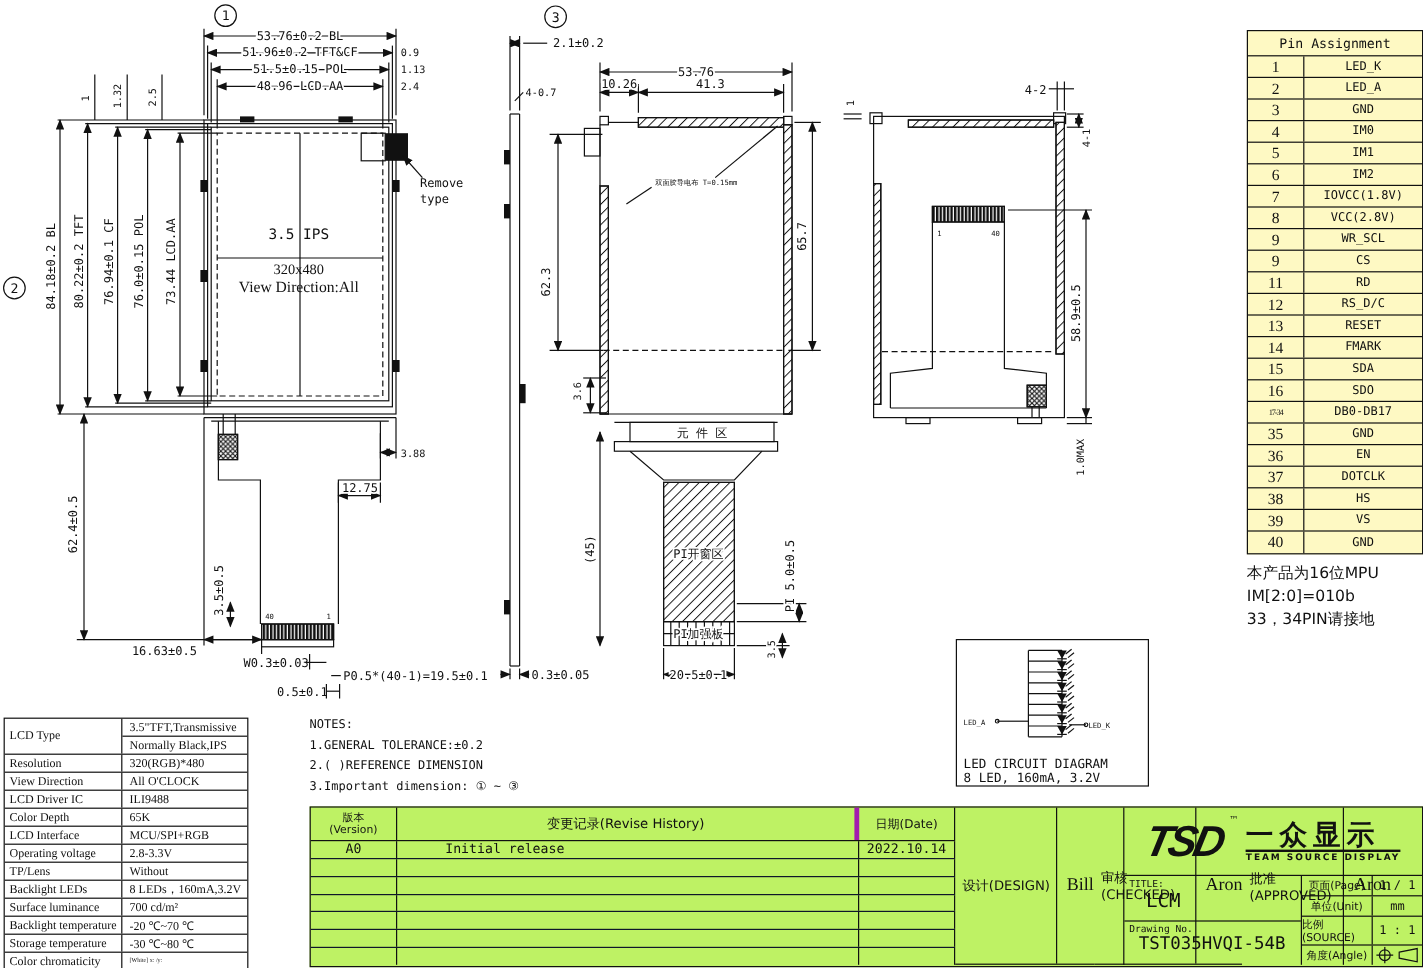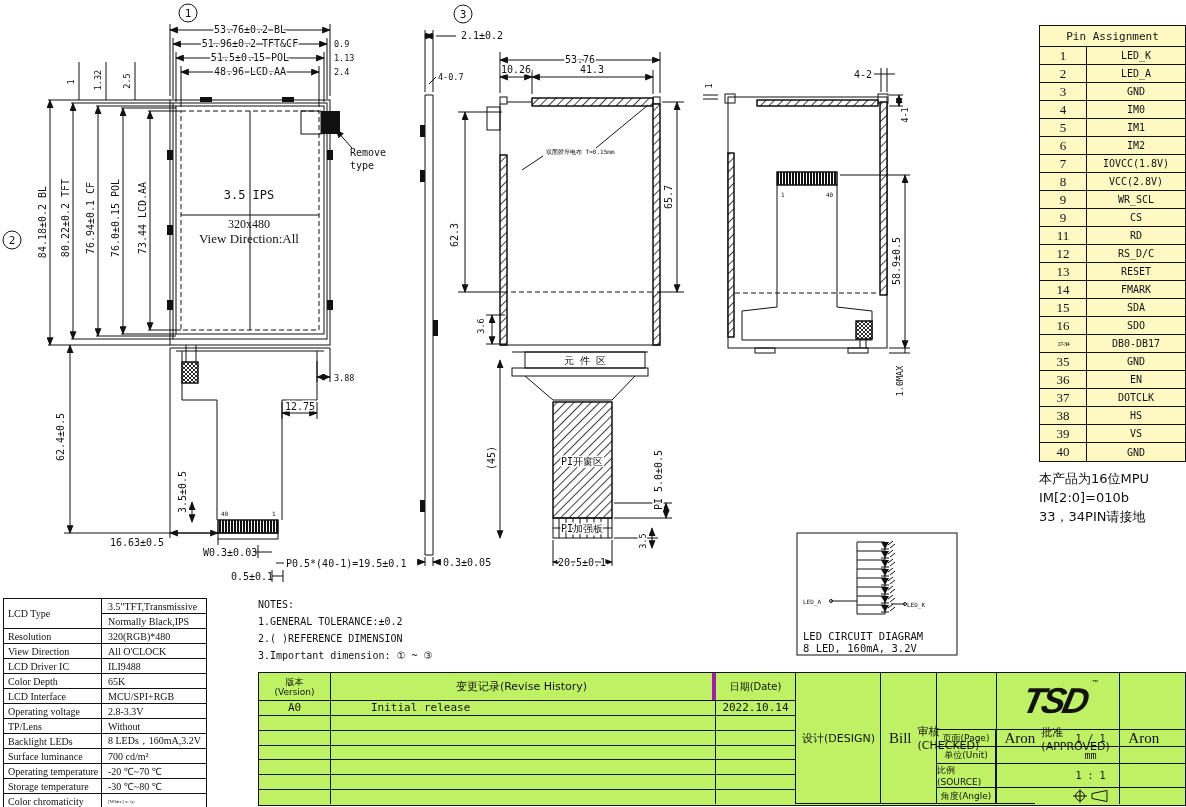--- a/index.html
+++ b/index.html
@@ -560,21 +560,21 @@
     </div>
       <div class="srow">
       <div class="slabel">Backlight LEDs</div>
       <div class="sval">8 LEDs，160mA,3.2V</div>
     </div>
       <div class="srow">
       <div class="slabel">Surface luminance</div>
       <div class="sval">700 cd/m²</div>
     </div>
       <div class="srow">
-      <div class="slabel">Operating temperature</div>
+      <div class="slabel">Backlight temperature</div>
       <div class="sval">-20 ℃~70 ℃</div>
     </div>
       <div class="srow">
       <div class="slabel">Storage temperature</div>
       <div class="sval">-30 ℃~80 ℃</div>
     </div>
       <div class="srow">
       <div class="slabel">Color chromaticity</div>
       <div class="sval">[White] x:  /y:</div>
     </div>
@@ -649,22 +649,36 @@
     <div class="arow">
       <div class="alabel">批准(APPROVED)</div>
       <div class="aval">Aron</div>
     </div>
   </div>
 
   <div class="tb">
     <div class="tblogo">
       <span class="tsd">TSD</span>
       <span class="tm">™</span>
+      <div class="logo-right">
+        <div class="logo-cn">一众显示</div>
+        <div class="logo-en">TEAM SOURCE DISPLAY</div>
+      </div>
     </div>
     <div class="tbgrid">
+      <div class="tbleft">
+        <div class="tcell" style="height:38px;border-bottom:1px solid #111">
+          <div class="lab">TITLE:</div>
+          <div class="big">LCM</div>
+        </div>
+        <div class="tcell" style="flex:1">
+          <div class="lab">Drawing No.</div>
+          <div class="big2">TST035HVQI-54B</div>
+        </div>
+      </div>
       <div class="tbright">
         <div class="trow">
           <div class="tlab">页面(Page)</div>
           <div class="tval">1 / 1</div>
         </div>
         <div class="trow">
           <div class="tlab">单位(Unit)</div>
           <div class="tval">mm</div>
         </div>
         <div class="trow">

